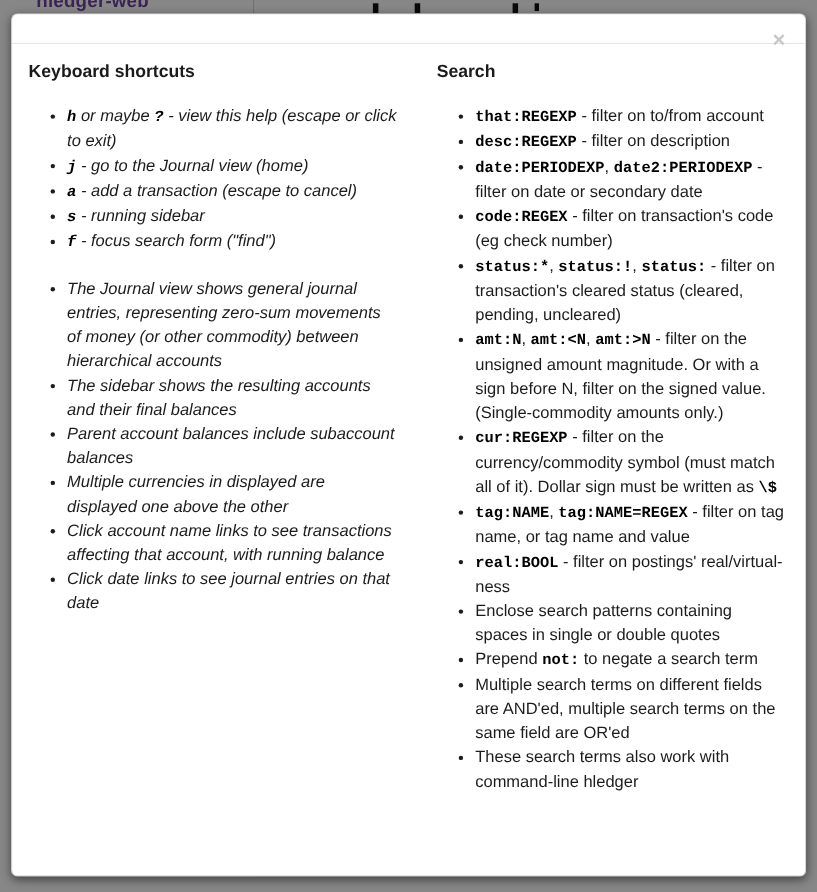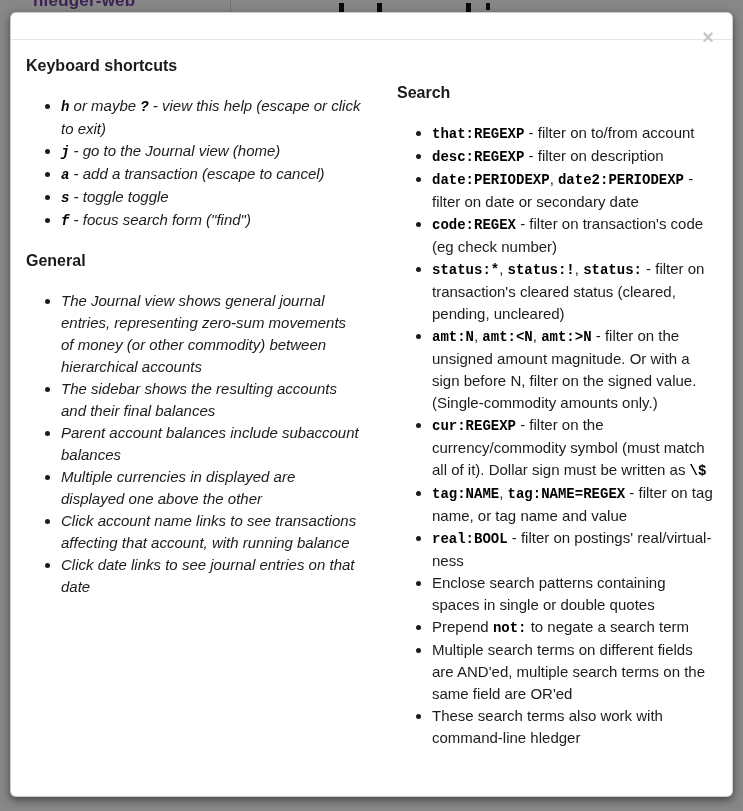--- a/index.html
+++ b/index.html
@@ -76,21 +76,21 @@
     line-height: 20px;
     color: #c7c7c7;
     font-family: "Liberation Sans", sans-serif;
     cursor: pointer;
   }
   .modal-body {
     display: flex;
     padding: 15px;
   }
   .col-left  { width: 361px; flex: none; }
-  .col-right { flex: 1; padding-left: 10px; margin-top: 27px; }
+  .col-right { flex: 1; padding-left: 10px; }
 
   .section-heading {
     margin: 2px 0 0 0;
     font-size: 16px;
     font-weight: 700;
     line-height: 18px;
     color: #1a1a1a;
   }
   ul.help-list {
     margin: 20px 0;
@@ -129,24 +129,23 @@
   <div class="modal-header">
     <button class="close-btn">×</button>
   </div>
   <div class="modal-body">
     <div class="col-left" id="col-left">
         <h2 class="section-heading">Keyboard shortcuts</h2>
         <ul class="help-list">
           <li><code>h</code><span> or maybe </span><code>?</code><span> - view this help (escape or click to exit)</span></li>
           <li><code>j</code><span> - go to the Journal view (home)</span></li>
           <li><code>a</code><span> - add a transaction (escape to cancel)</span></li>
-          <li><code>s</code><span> - toggle toggle</span></li>
+          <li><code>s</code><span> - running sidebar</span></li>
           <li><code>f</code><span> - focus search form ("find")</span></li>
         </ul>
-        <h2 class="section-heading">General</h2>
         <ul class="help-list">
           <li><span>The Journal view shows general journal entries, representing zero-sum movements of money (or other commodity) between hierarchical accounts</span></li>
           <li><span>The sidebar shows the resulting accounts and their final balances</span></li>
           <li><span>Parent account balances include subaccount balances</span></li>
           <li><span>Multiple currencies in displayed are displayed one above the other</span></li>
           <li><span>Click account name links to see transactions affecting that account, with running balance</span></li>
           <li><span>Click date links to see journal entries on that date</span></li>
         </ul>
       </div>
     <div class="col-right" id="col-right">

